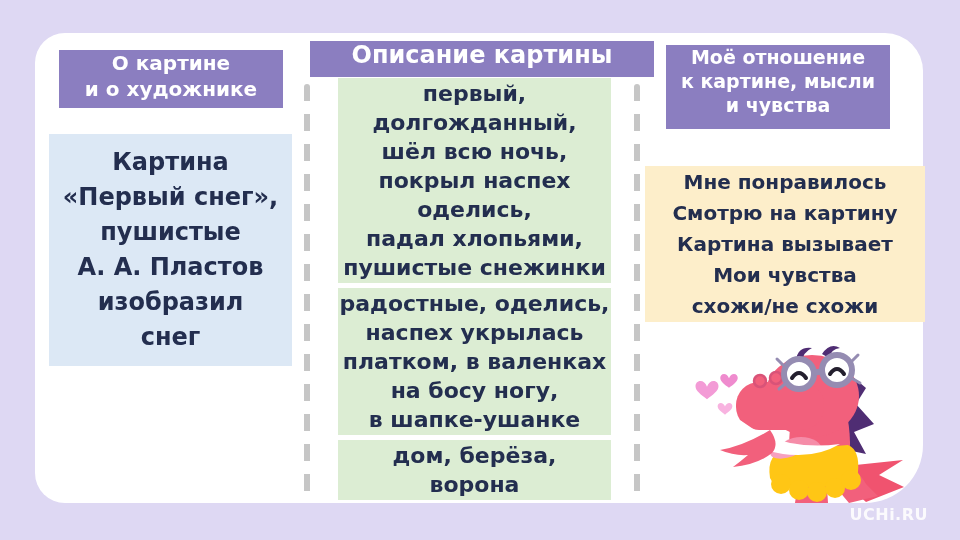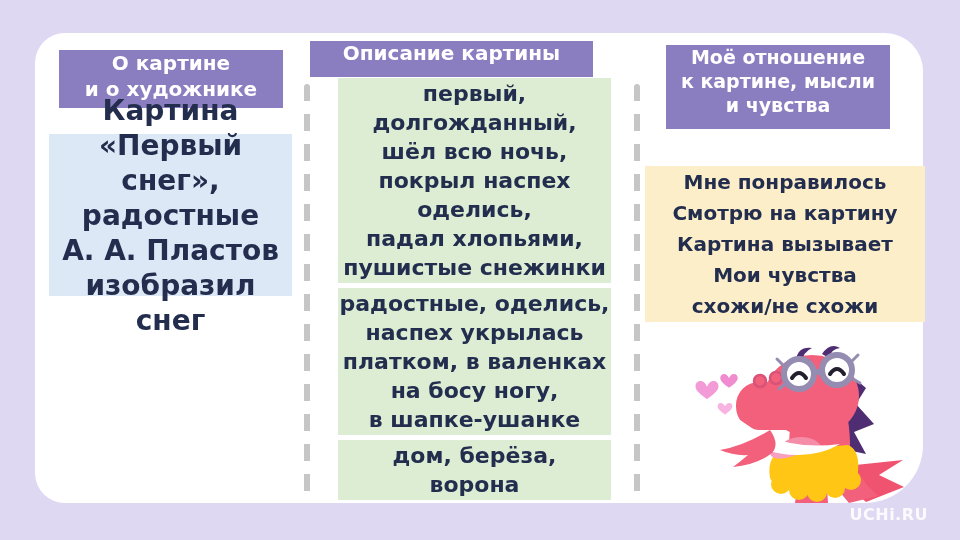--- a/index.html
+++ b/index.html
@@ -19,27 +19,27 @@
       var(--c-divider-gray,#c6c6c6) 0 17px, transparent 17px 30px);
   }
   .divider.left  { left:269px; }
   .divider.right { left:599px; }
   .hdr {
     position:absolute; background:var(--c-header-purple,#8b7ec0); color:#ffffff;
     font-weight:bold; text-align:center;
     display:flex; flex-direction:column; justify-content:flex-start;
   }
   .hdr-about { left:24px;  top:17px; width:224px; height:58px; font-size:20px; line-height:26px; }
-  .hdr-desc  { left:275px; top:8px;  width:283px; height:36px; font-size:20px; }
+  .hdr-desc  { left:275px; top:8px;  width:344px; height:36px; font-size:24px; }
   .hdr-att   { left:631px; top:12px; width:224px; height:84px; font-size:19px; line-height:24px; }
   .txtcard {
     position:absolute; display:flex; flex-direction:column; justify-content:center;
     text-align:center; font-weight:bold; color:var(--c-text-dark,#232e4f);
   }
-  .card-about { left:14px;  top:101px; width:243px; height:162px; font-size:28px; line-height:35px;
+  .card-about { left:14px;  top:101px; width:243px; height:232px; font-size:24px; line-height:35px;
                 background:var(--c-about-card-blue,#dce8f5); }
   .gcard      { left:303px; width:273px; font-size:22px; line-height:29px;
                 background:var(--c-description-card-green,#dcedd3); }
   .g1 { top:45px;  height:205px; }
   .g2 { top:255px; height:147px; }
   .g3 { top:407px; height:60px;  }
   .card-att   { left:610px; top:133px; width:280px; height:156px; font-size:20px; line-height:31px;
                 background:var(--c-attitude-card-cream,#fdeeca); }
   .mascot { position:absolute; left:688px; top:344px; width:240px; height:162px; }
   .watermark {
@@ -69,21 +69,21 @@
 
     <div class="hdr hdr-att">
       <span>Моё отношение</span>
       <span>к картине, мысли</span>
       <span>и чувства</span>
     </div>
 
     <div class="txtcard card-about">
       <span>Картина</span>
       <span>«Первый снег»,</span>
-      <span>радостные</span>
+      <span>пушистые</span>
       <span>А. А. Пластов</span>
       <span>изобразил</span>
       <span>снег</span>
     </div>
 
     <div class="txtcard gcard g1">
       <span>первый,</span>
       <span>долгожданный,</span>
       <span>шёл всю ночь,</span>
       <span>покрыл наспех</span>

